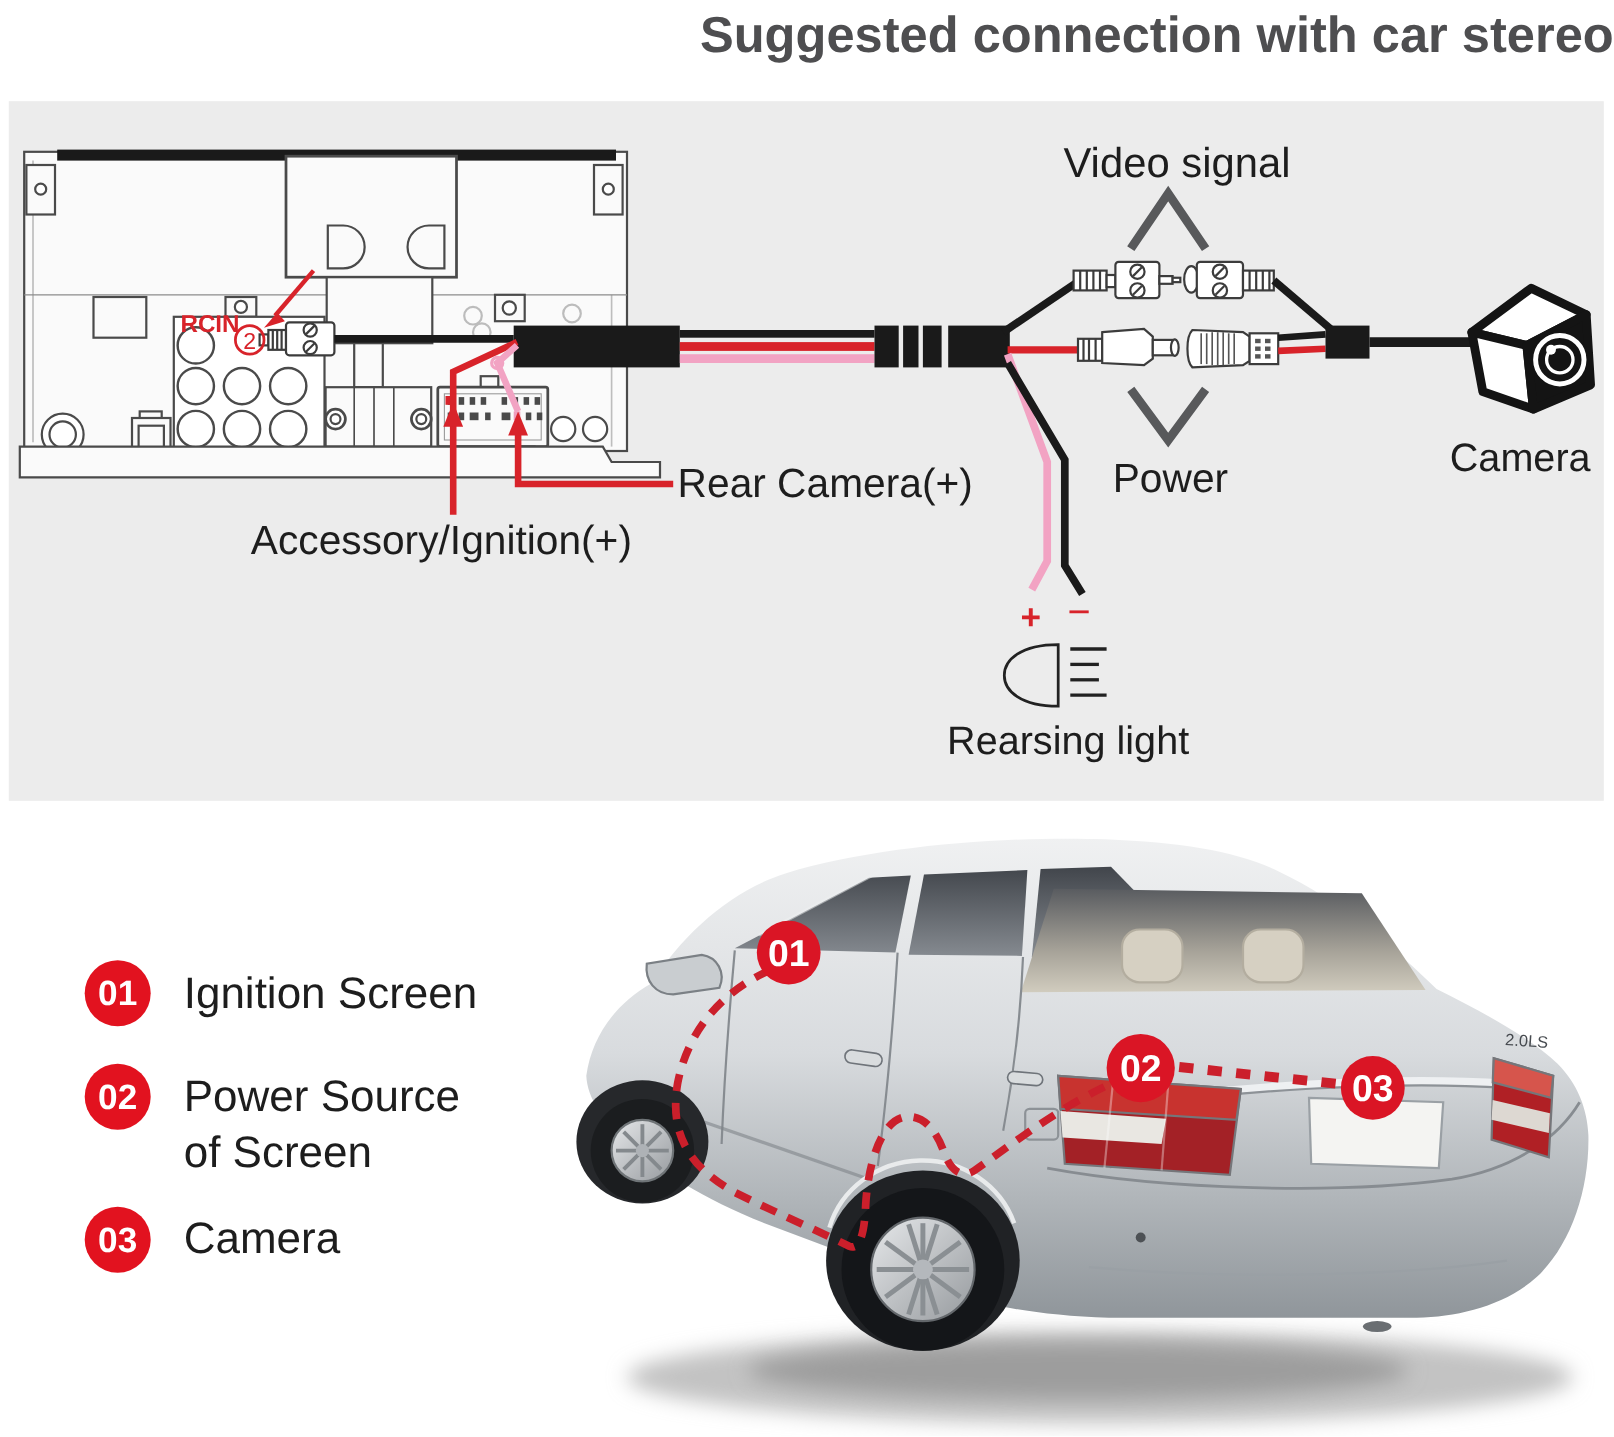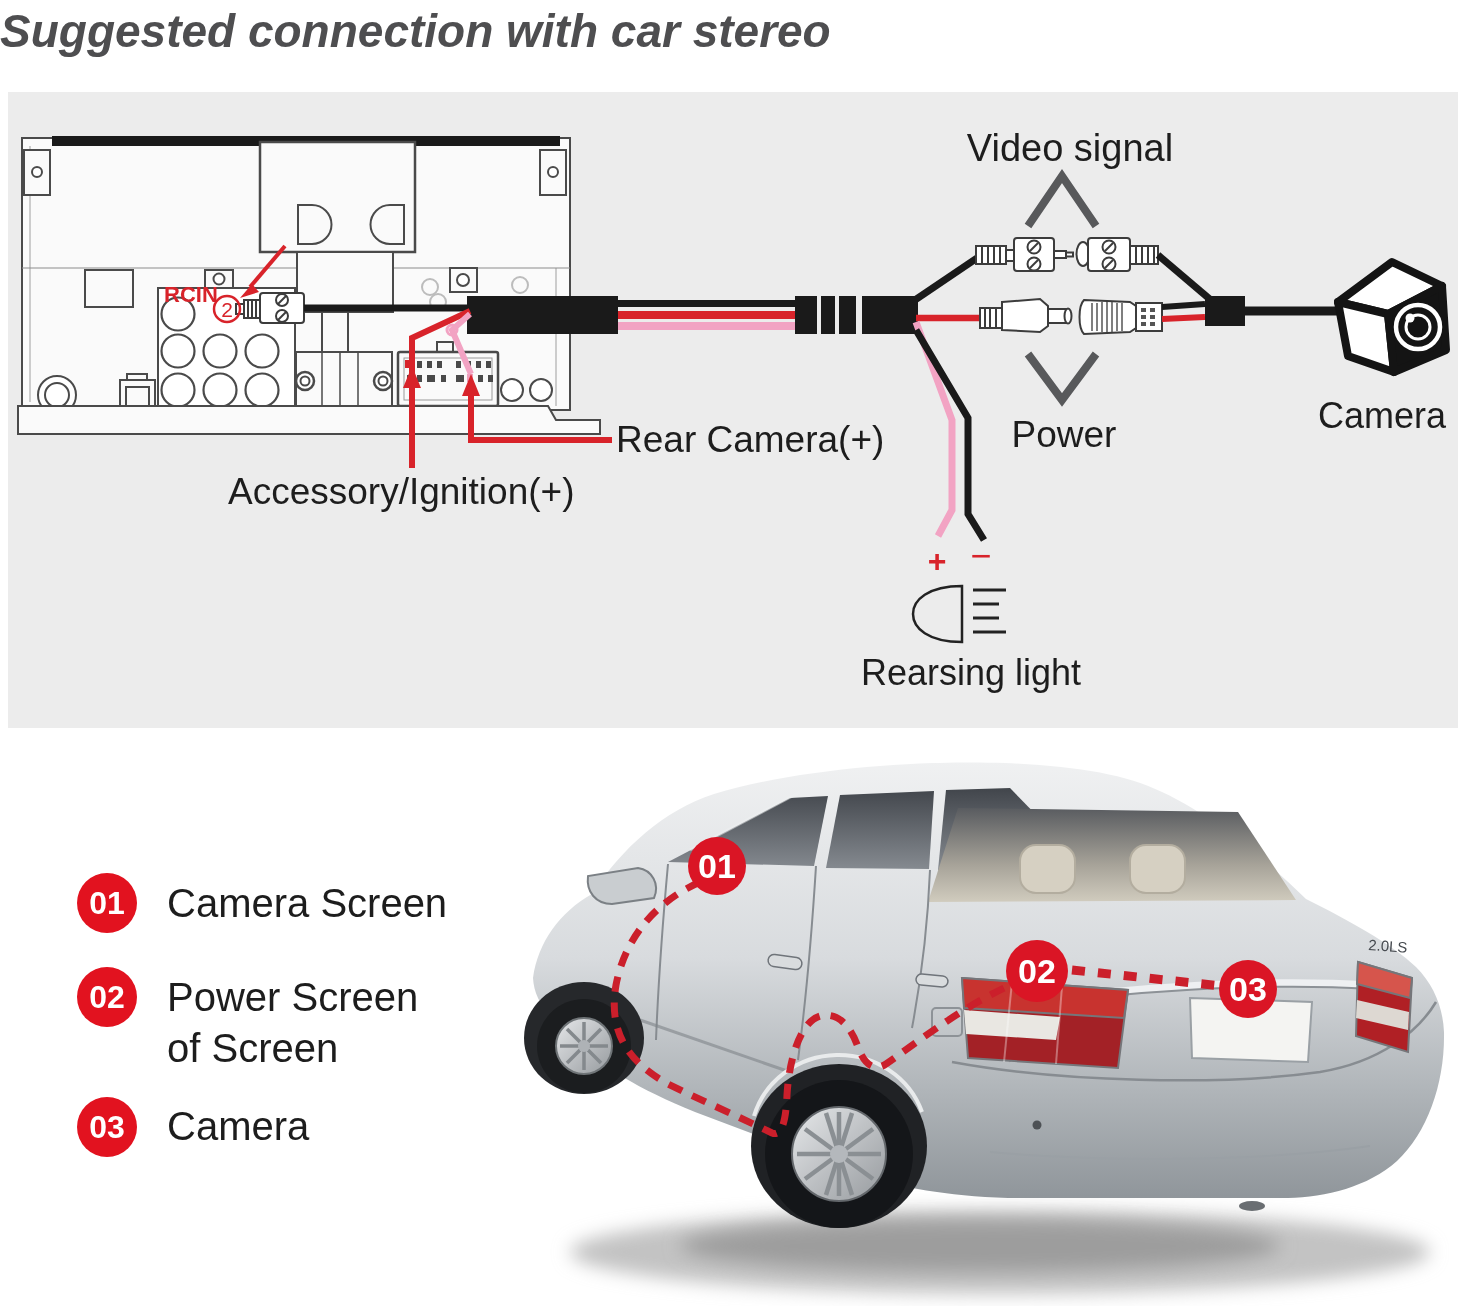--- a/index.html
+++ b/index.html
@@ -1,19 +1,19 @@
 <!DOCTYPE html>
 <html><head>
 <meta charset="utf-8">
 <style>
   html,body{margin:0;padding:0;background:#ffffff;}
   .page{position:relative;width:1467px;height:1306px;overflow:hidden;background:#fff;
         font-family:"Liberation Sans","DejaVu Sans",sans-serif;}
-  .title{position:absolute;left:0;top:4px;width:100%;text-align:left;
-         font-size:46px;font-weight:bold;color:#4e4e50;letter-spacing:0px;font-style:italic;}
+  .title{position:absolute;left:0;top:4px;width:100%;text-align:right;
+         font-size:46px;font-weight:bold;color:#4e4e50;letter-spacing:0px;}
   svg{position:absolute;left:0;}
   #diagram-svg{top:0;}
   #car-svg{top:740px;}
   .legend-item{position:absolute;display:flex;gap:30px;align-items:flex-start;}
   .legend-badge{width:60px;height:60px;border-radius:50%;background:#e2121f;color:#fff;
                 font-size:32px;font-weight:bold;display:flex;align-items:center;justify-content:center;flex:0 0 60px;}
   .legend-label{font-size:40px;color:#1d1d1d;}
   #legend-item-1 .legend-label{line-height:60px;}
   #legend-item-2 .legend-label{line-height:51px;padding-top:5px;}
   #legend-item-3 .legend-label{line-height:58px;}
@@ -261,26 +261,26 @@
       <text x="228" y="504" font-size="37">Accessory/Ignition(+)</text>
       <text x="1070" y="161" font-size="38" text-anchor="middle">Video signal</text>
       <text x="1064" y="447" font-size="37" text-anchor="middle">Power</text>
       <text x="1382" y="428" font-size="36" text-anchor="middle">Camera</text>
       <text x="971" y="685" font-size="36" text-anchor="middle">Rearsing light</text>
     </g>
   </svg>
 
   <div class="legend-item" id="legend-item-1" style="left:77px;top:873px;">
     <div class="legend-badge">01</div>
-    <div class="legend-label">Camera Screen</div>
+    <div class="legend-label">Ignition Screen</div>
   </div>
   <div class="legend-item" id="legend-item-2" style="left:77px;top:967px;">
     <div class="legend-badge">02</div>
     <div class="legend-label">
-      <div>Power Screen</div>
+      <div>Power Source</div>
       <div>of Screen</div>
     </div>
   </div>
   <div class="legend-item" id="legend-item-3" style="left:77px;top:1097px;">
     <div class="legend-badge">03</div>
     <div class="legend-label">Camera</div>
   </div>
 
   <svg id="car-svg" width="1467" height="566" viewBox="0 740 1467 566">
     <defs>

